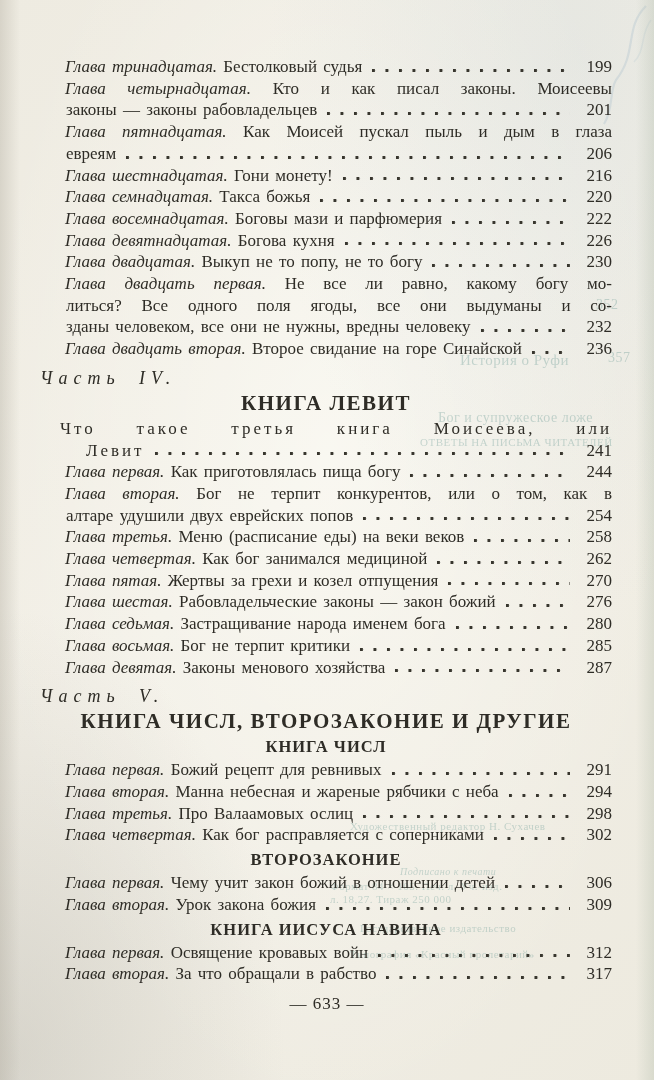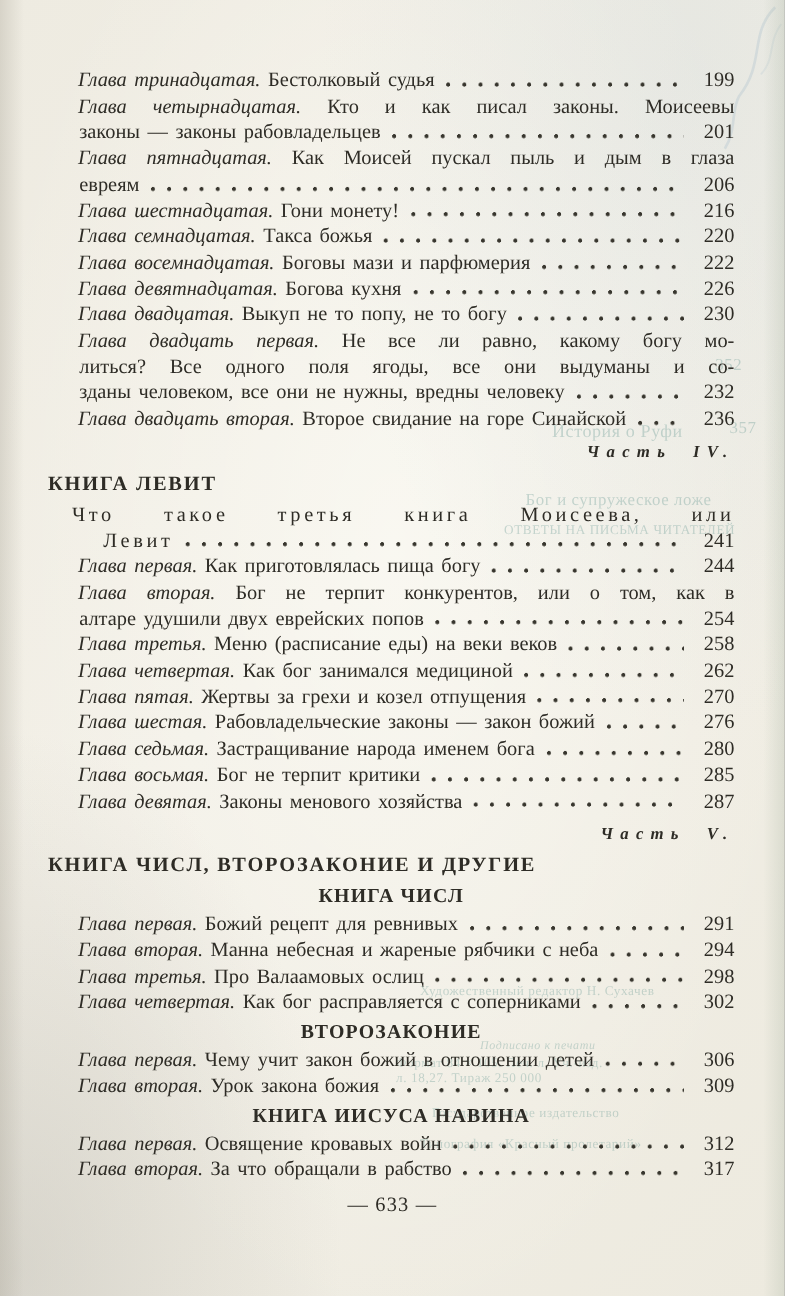--- a/index.html
+++ b/index.html
@@ -36,23 +36,23 @@
   .toc-line.cont { padding-left:26px; }
   .lead { font-style:italic;margin-left:25px; }
   .dots { flex:1 1 auto; min-width:6px; align-self:flex-end; height:6px;
     margin:0 6px 4px 9px;
     background-image:radial-gradient(circle at 2.5px 2.5px, #38362e 1.5px, rgba(0,0,0,0) 1.9px);
     background-size:13.5px 6px; background-repeat:repeat-x; background-position:left bottom; }
   .pageno { flex:0 0 auto; min-width:36px; text-align:right; font-size:17px; }
 
   .toc-entry.spaced .line-text { letter-spacing:3px; word-spacing:12px;margin-left:20px; }
 
-  .h-part { text-align:right; font-style:italic; font-size:14px; line-height:22px;
-    letter-spacing:6px; word-spacing:8px; margin-top:7px;font-weight:bold; }
-  .h-book { text-align:left; font-weight:bold; font-size:17px; line-height:24px;
+  .h-part { text-align:left; font-style:italic; font-size:18px; line-height:22px;
+    letter-spacing:6px; word-spacing:8px; margin-top:7px; }
+  .h-book { text-align:center; font-weight:bold; font-size:21px; line-height:24px;
     letter-spacing:1.5px; margin:2px 0 3px; }
   .h-sub  { text-align:center; font-weight:bold; font-size:16.5px; line-height:22px;
     letter-spacing:1px; margin:3px 0 1px; }
 
   .folio { position:absolute; left:0; right:0; top:994px; text-align:center;
     font-size:17px; letter-spacing:1px; }
 </style>
 </head>
 <body>
 

